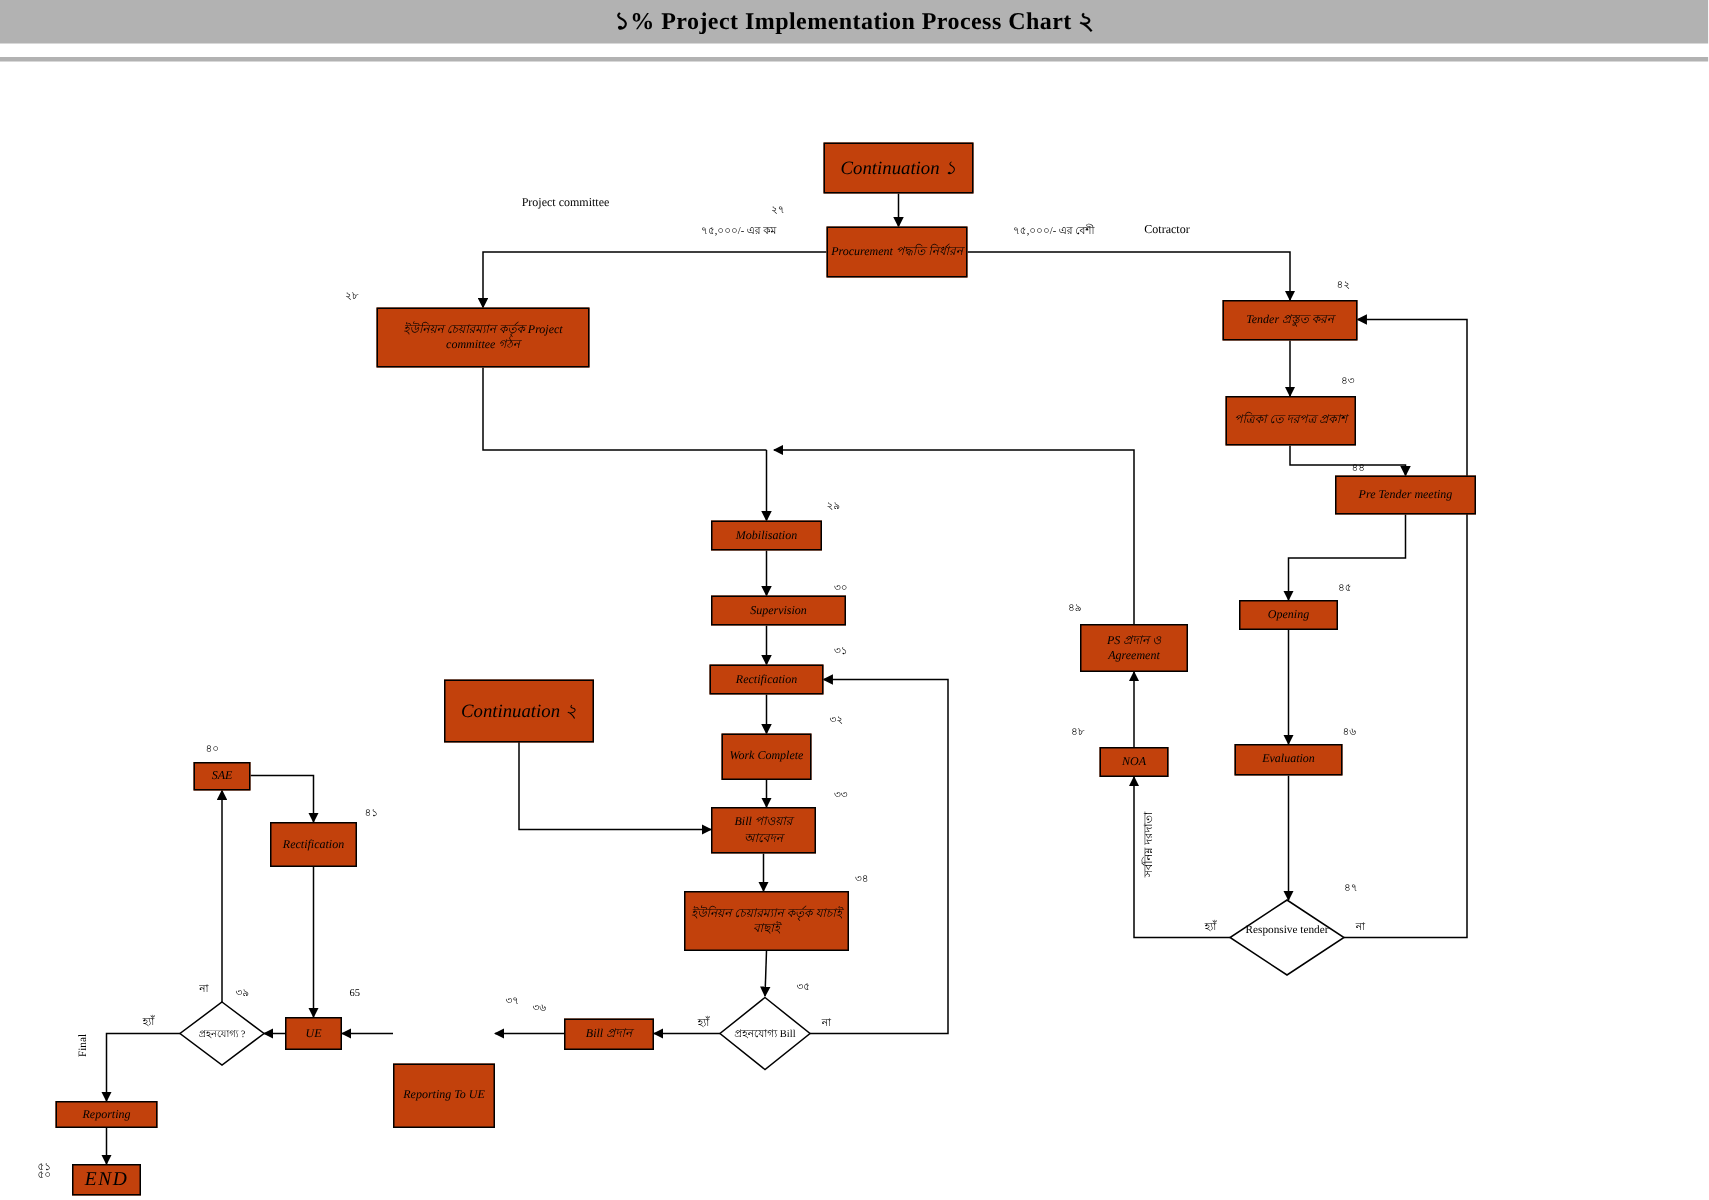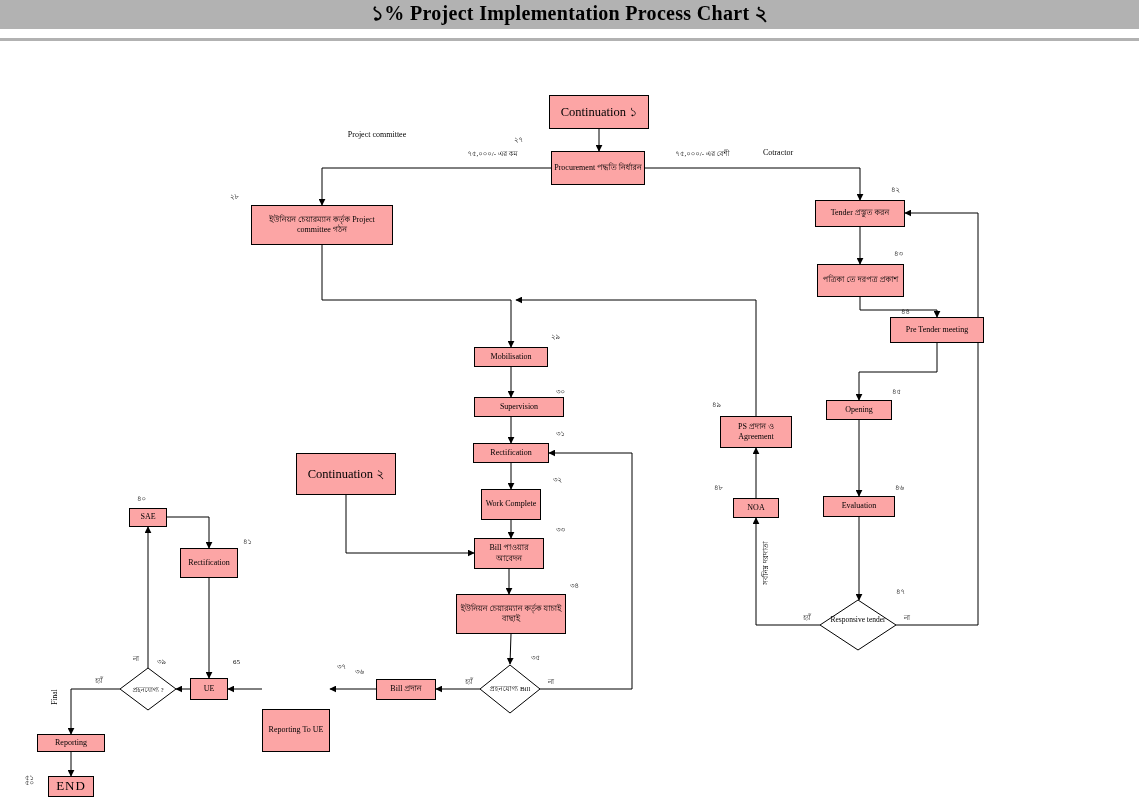--- a/index.html
+++ b/index.html
@@ -1,25 +1,25 @@
 <!DOCTYPE html>
 <html><head>
 <meta charset="utf-8">
 <style>
   html,body{margin:0;padding:0;background:#fff;}
   #canvas{position:relative;width:1139px;height:800px;background:#ffffff;overflow:hidden;
           font-family:"Liberation Serif","DejaVu Serif",serif;color:#000;}
   .titlebar{position:absolute;left:0;top:6;width:1139px;height:29px;background:#b2b2b2;
             display:flex;align-items:center;justify-content:center;
-            font-size:20px;font-weight:bold;letter-spacing:.3px;}
+            font-size:16px;font-weight:bold;letter-spacing:.3px;}
   .titlerule{position:absolute;left:0;top:38px;width:1139px;height:3px;background:#b2b2b2;}
   .lines{position:absolute;left:0;top:0;}
-  .node{position:absolute;border:1px solid #000;background:#fca5a5;box-sizing:border-box;
+  .node{position:absolute;border:1px solid #000;background:#c2410c;box-sizing:border-box;
         display:flex;align-items:center;justify-content:center;text-align:center;
-        font-size:8px;line-height:1.3;padding:1px 2px;}
+        font-size:8px;line-height:1.3;padding:1px 2px;font-style:italic;}
   .big{font-size:12.5px;}
   .endbox{font-size:13px;letter-spacing:1px;}
   .dtext{position:absolute;text-align:center;font-size:7px;line-height:1.15;}
   .num{position:absolute;font-size:7px;line-height:1;}
   .elabel{position:absolute;font-size:8px;line-height:1.15;text-align:center;}
   .small{font-size:7px;}
   .vlabel{position:absolute;font-size:7.5px;white-space:nowrap;transform:rotate(-90deg);
           transform-origin:left top;text-align:center;}
 </style>
 </head>

